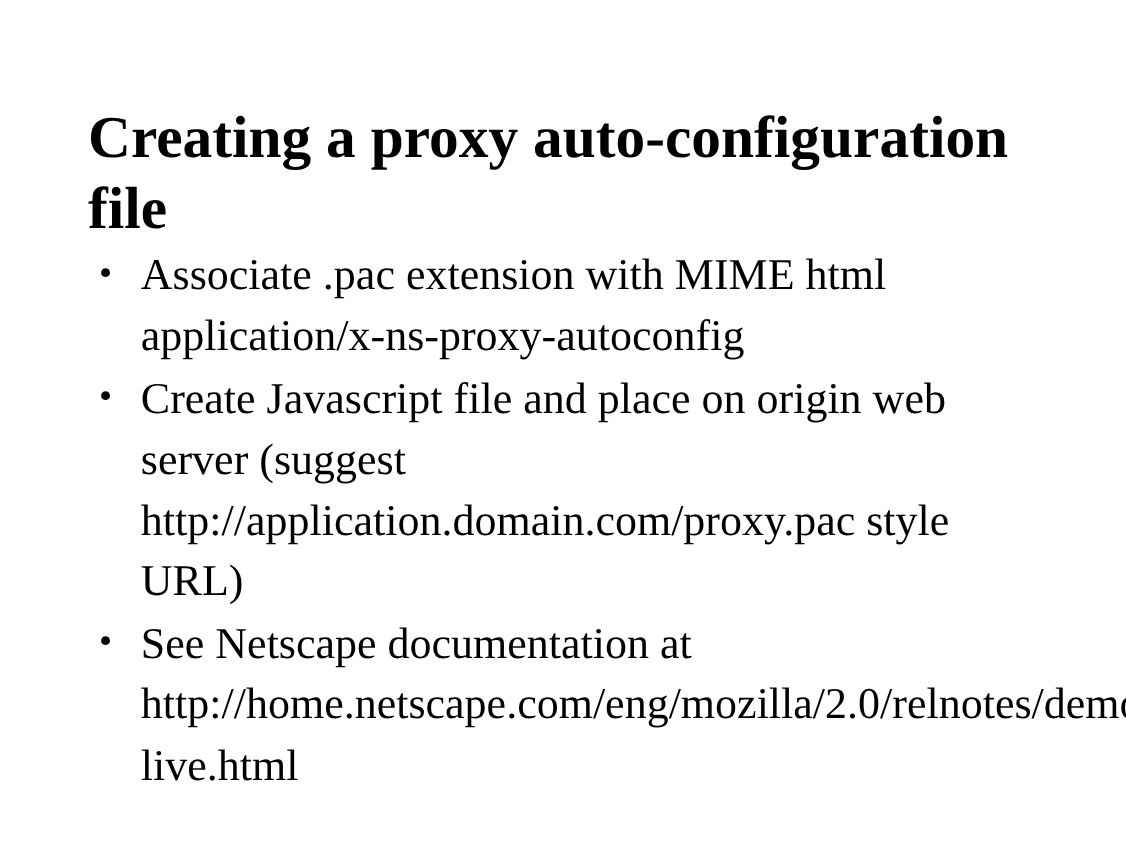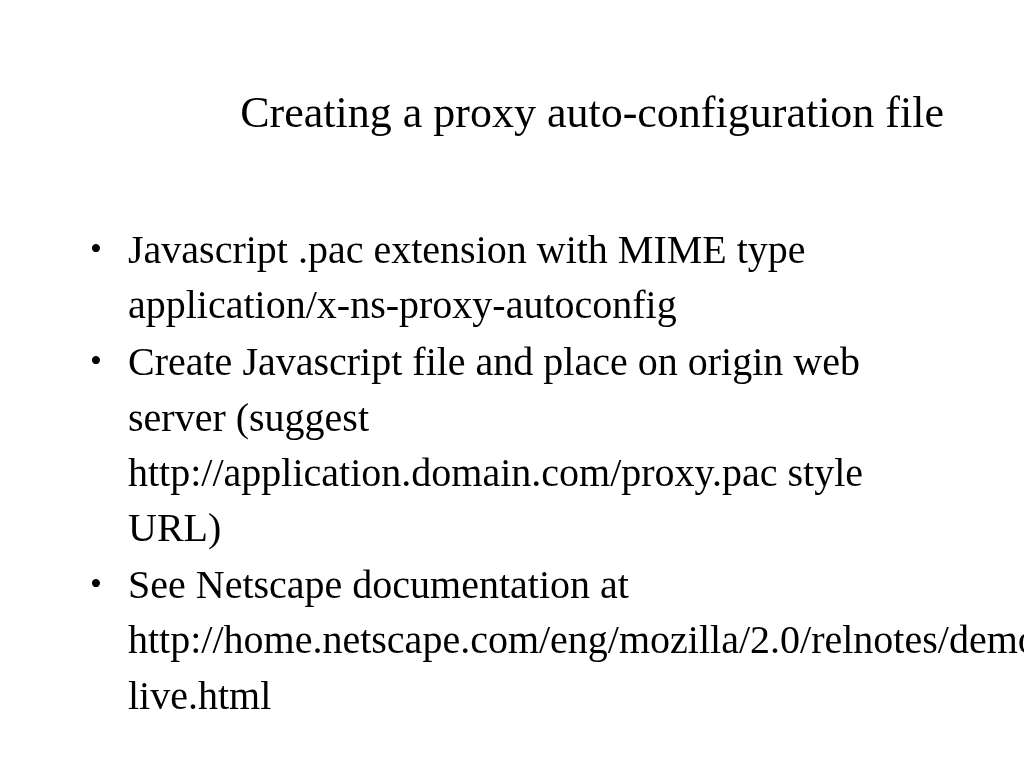--- a/index.html
+++ b/index.html
@@ -18,24 +18,24 @@
     width: 1024px;
     height: 768px;
     position: relative;
     box-sizing: border-box;
   }
   .slide-title {
     position: absolute;
     top: 58px;
     left: 80px;
     width: 864px;
-    text-align: right;
-    font-size: 44px;
+    text-align: left;
+    font-size: 54px;
     line-height: 1.18;
-    font-weight: normal;
+    font-weight: bold;
     letter-spacing: 0px;
   }
   .bullet-list {
     position: absolute;
     top: 222px;
     left: 78px;
     width: 880px;
     list-style: none;
     margin: 0;
     padding: 0;
@@ -62,21 +62,21 @@
 <body>
 
 <div class="slide">
 
   <h1 class="slide-title">Creating a proxy auto-configuration file</h1>
 
   <ul class="bullet-list">
 
     <li class="bullet-item">
       <span class="bullet-dot">•</span>
-      <span class="bullet-text">Javascript .pac extension with MIME type application/x-ns-proxy-autoconfig</span>
+      <span class="bullet-text">Associate .pac extension with MIME html application/x-ns-proxy-autoconfig</span>
     </li>
 
     <li class="bullet-item">
       <span class="bullet-dot">•</span>
       <span class="bullet-text">Create Javascript file and place on origin web server (suggest http://application.domain.com/proxy.pac style URL)</span>
     </li>
 
     <li class="bullet-item">
       <span class="bullet-dot">•</span>
       <span class="bullet-text">See Netscape documentation at http://home.netscape.com/eng/mozilla/2.0/relnotes/demo/proxy-live.html</span>

